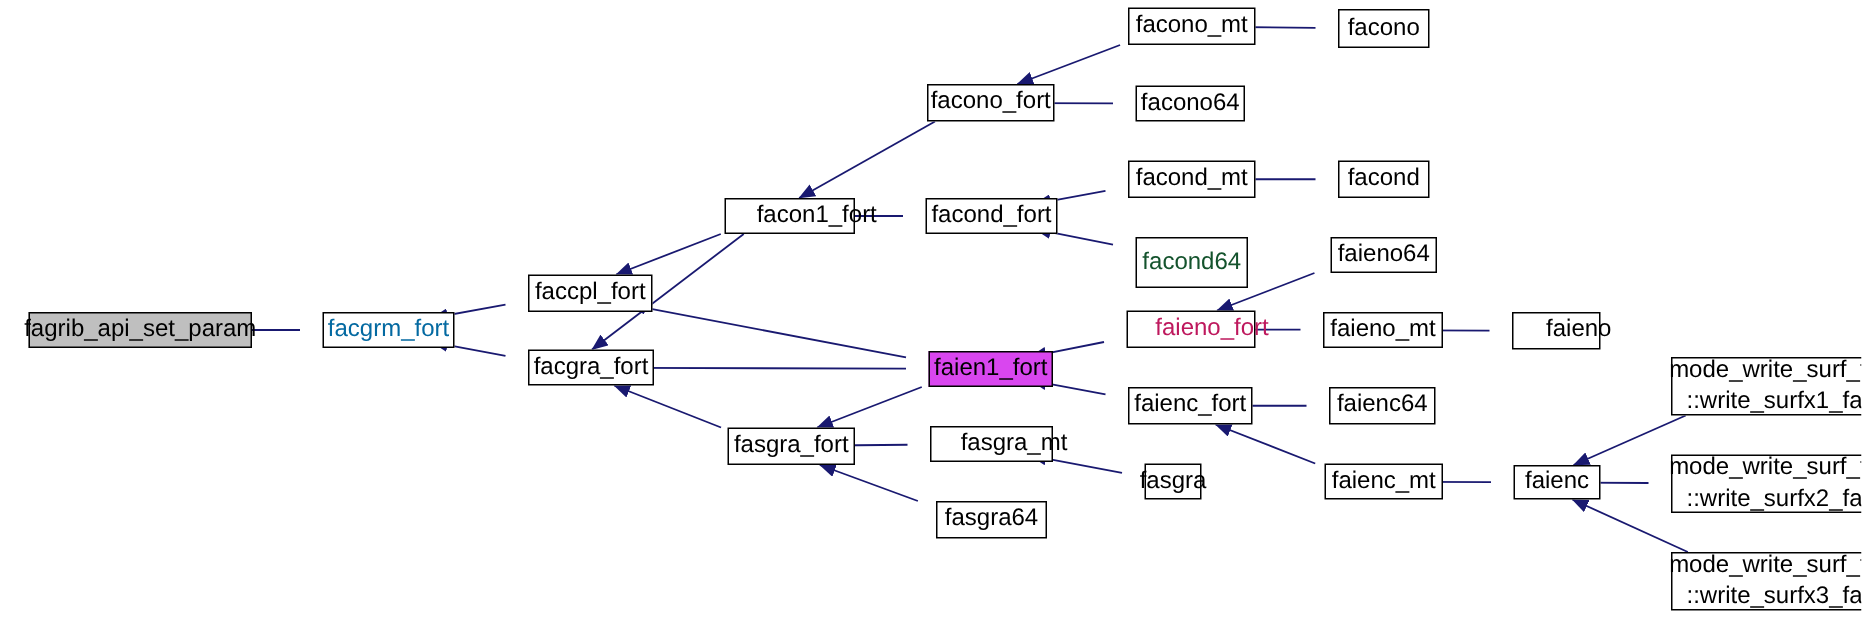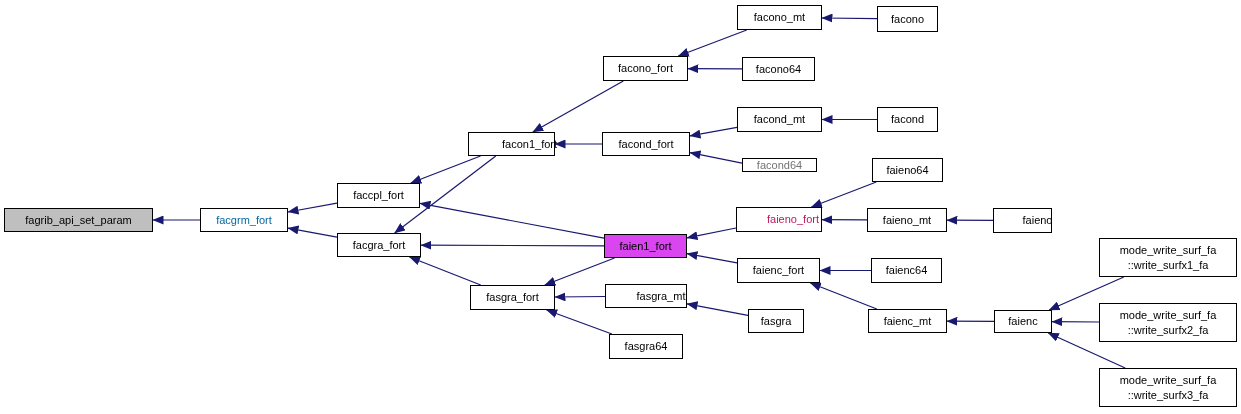--- a/index.html
+++ b/index.html
@@ -22,28 +22,29 @@
     width: 1241px;
     height: 414px;
     pointer-events: none;
   }
   .node {
     position: absolute;
     box-sizing: border-box;
     border: 1px solid #000000;
     background: #ffffff;
     color: #000000;
-    font-size: 11px;
+    font-size: 16px;
     line-height: 1.3;
     display: flex;
     align-items: center;
     justify-content: center;
     text-align: center;
     white-space: pre-line;
     cursor: pointer;
+    margin-left: 15px;
   }
   .node.root {
     border-width: 1.5px;
     background: #bfbfbf;
     cursor: default;
   }
 </style>
 </head>
 <body>
 
@@ -92,33 +93,33 @@
     <div class="node" style="left: 337px; top: 183px; width: 83px; height: 25px; background: rgb(255, 255, 255); border-color: rgb(0, 0, 0); color: rgb(0, 0, 0);">faccpl_fort</div>
     <div class="node" style="left: 337px; top: 233px; width: 84px; height: 24px; background: rgb(255, 255, 255); border-color: rgb(0, 0, 0); color: rgb(0, 0, 0);">facgra_fort</div>
     <div class="node" style="left: 468px; top: 132px; width: 87px; height: 24px; background: rgb(255, 255, 255); border-color: rgb(0, 0, 0); color: rgb(0, 0, 0); padding-left: 36px;">facon1_fort</div>
     <div class="node" style="left: 603px; top: 56px; width: 85px; height: 25px; background: rgb(255, 255, 255); border-color: rgb(0, 0, 0); color: rgb(0, 0, 0);">facono_fort</div>
     <div class="node" style="left: 737px; top: 5px; width: 85px; height: 25px; background: rgb(255, 255, 255); border-color: rgb(0, 0, 0); color: rgb(0, 0, 0);">facono_mt</div>
     <div class="node" style="left: 877px; top: 6px; width: 61px; height: 26px; background: rgb(255, 255, 255); border-color: rgb(0, 0, 0); color: rgb(0, 0, 0);">facono</div>
     <div class="node" style="left: 742px; top: 57px; width: 73px; height: 24px; background: rgb(255, 255, 255); border-color: rgb(0, 0, 0); color: rgb(0, 0, 0);">facono64</div>
     <div class="node" style="left: 602px; top: 132px; width: 88px; height: 24px; background: rgb(255, 255, 255); border-color: rgb(0, 0, 0); color: rgb(0, 0, 0);">facond_fort</div>
     <div class="node" style="left: 737px; top: 107px; width: 85px; height: 25px; background: rgb(255, 255, 255); border-color: rgb(0, 0, 0); color: rgb(0, 0, 0);">facond_mt</div>
     <div class="node" style="left: 877px; top: 107px; width: 61px; height: 25px; background: rgb(255, 255, 255); border-color: rgb(0, 0, 0); color: rgb(0, 0, 0);">facond</div>
-    <div class="node" style="left: 742px; top: 158px; width: 75px; height: 14px; background: rgb(255, 255, 255); border-color: rgb(0, 0, 0); color: #737373;">facond64</div>
+    <div class="node" style="left: 742px; top: 158px; width: 75px; height: 34px; background: rgb(255, 255, 255); border-color: rgb(0, 0, 0); color: #14532d;">facond64</div>
     <div class="node" style="left: 604px; top: 234px; width: 83px; height: 24px; background: #d946ef; border-color: rgb(0, 0, 0); color: rgb(0, 0, 0);">faien1_fort</div>
     <div class="node" style="left: 736px; top: 207px; width: 86px; height: 25px; background: rgb(255, 255, 255); border-color: rgb(0, 0, 0); color: #be185d; padding-left: 28px;">faieno_fort</div>
     <div class="node" style="left: 867px; top: 208px; width: 80px; height: 24px; background: rgb(255, 255, 255); border-color: rgb(0, 0, 0); color: rgb(0, 0, 0);">faieno_mt</div>
     <div class="node" style="left: 872px; top: 158px; width: 71px; height: 24px; background: rgb(255, 255, 255); border-color: rgb(0, 0, 0); color: rgb(0, 0, 0);">faieno64</div>
     <div class="node" style="left: 993px; top: 208px; width: 59px; height: 25px; background: rgb(255, 255, 255); border-color: rgb(0, 0, 0); color: rgb(0, 0, 0); padding-left: 30px;">faieno</div>
     <div class="node" style="left: 737px; top: 258px; width: 83px; height: 25px; background: rgb(255, 255, 255); border-color: rgb(0, 0, 0); color: rgb(0, 0, 0);">faienc_fort</div>
     <div class="node" style="left: 871px; top: 258px; width: 71px; height: 25px; background: rgb(255, 255, 255); border-color: rgb(0, 0, 0); color: rgb(0, 0, 0);">faienc64</div>
     <div class="node" style="left: 868px; top: 309px; width: 79px; height: 24px; background: rgb(255, 255, 255); border-color: rgb(0, 0, 0); color: rgb(0, 0, 0);">faienc_mt</div>
     <div class="node" style="left: 994px; top: 310px; width: 58px; height: 23px; background: rgb(255, 255, 255); border-color: rgb(0, 0, 0); color: rgb(0, 0, 0);">faienc</div>
     <div class="node" style="left: 470px; top: 285px; width: 85px; height: 25px; background: rgb(255, 255, 255); border-color: rgb(0, 0, 0); color: rgb(0, 0, 0);">fasgra_fort</div>
     <div class="node" style="left: 605px; top: 284px; width: 82px; height: 24px; background: rgb(255, 255, 255); border-color: rgb(0, 0, 0); color: rgb(0, 0, 0); padding-left: 30px;">fasgra_mt</div>
-    <div class="node" style="left: 748px; top: 309px; width: 56px; height: 24px; background: rgb(255, 255, 255); border-color: rgb(0, 0, 0); color: rgb(0, 0, 0);">fasgra</div>
+    <div class="node" style="left: 748px; top: 309px; width: 38px; height: 24px; background: rgb(255, 255, 255); border-color: rgb(0, 0, 0); color: rgb(0, 0, 0);">fasgra</div>
     <div class="node" style="left: 609px; top: 334px; width: 74px; height: 25px; background: rgb(255, 255, 255); border-color: rgb(0, 0, 0); color: rgb(0, 0, 0);">fasgra64</div>
     <div class="node" style="left: 1099px; top: 238px; width: 138px; height: 39px; background: rgb(255, 255, 255); border-color: rgb(0, 0, 0); color: rgb(0, 0, 0);">mode_write_surf_fa
 ::write_surfx1_fa</div>
     <div class="node" style="left: 1099px; top: 303px; width: 138px; height: 39px; background: rgb(255, 255, 255); border-color: rgb(0, 0, 0); color: rgb(0, 0, 0);">mode_write_surf_fa
 ::write_surfx2_fa</div>
     <div class="node" style="left: 1099px; top: 368px; width: 138px; height: 39px; background: rgb(255, 255, 255); border-color: rgb(0, 0, 0); color: rgb(0, 0, 0);">mode_write_surf_fa
 ::write_surfx3_fa</div>
   </div>
 
 </body></html>

